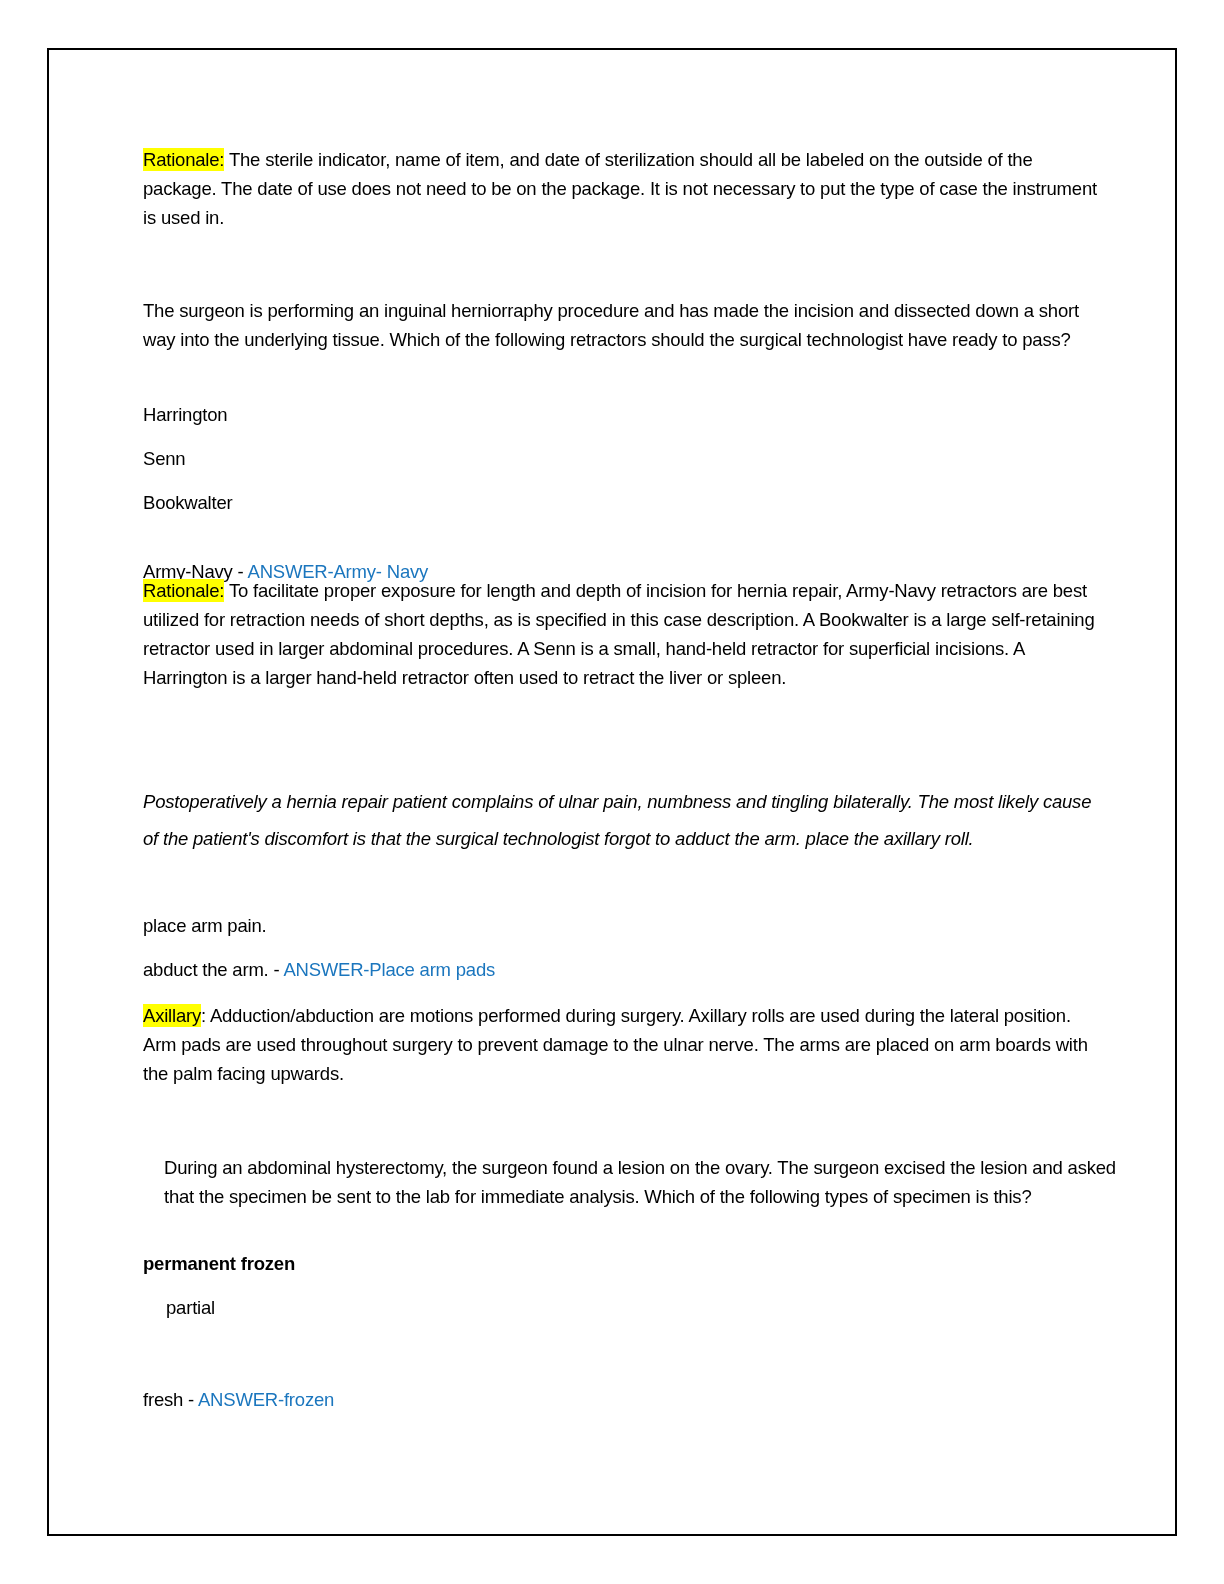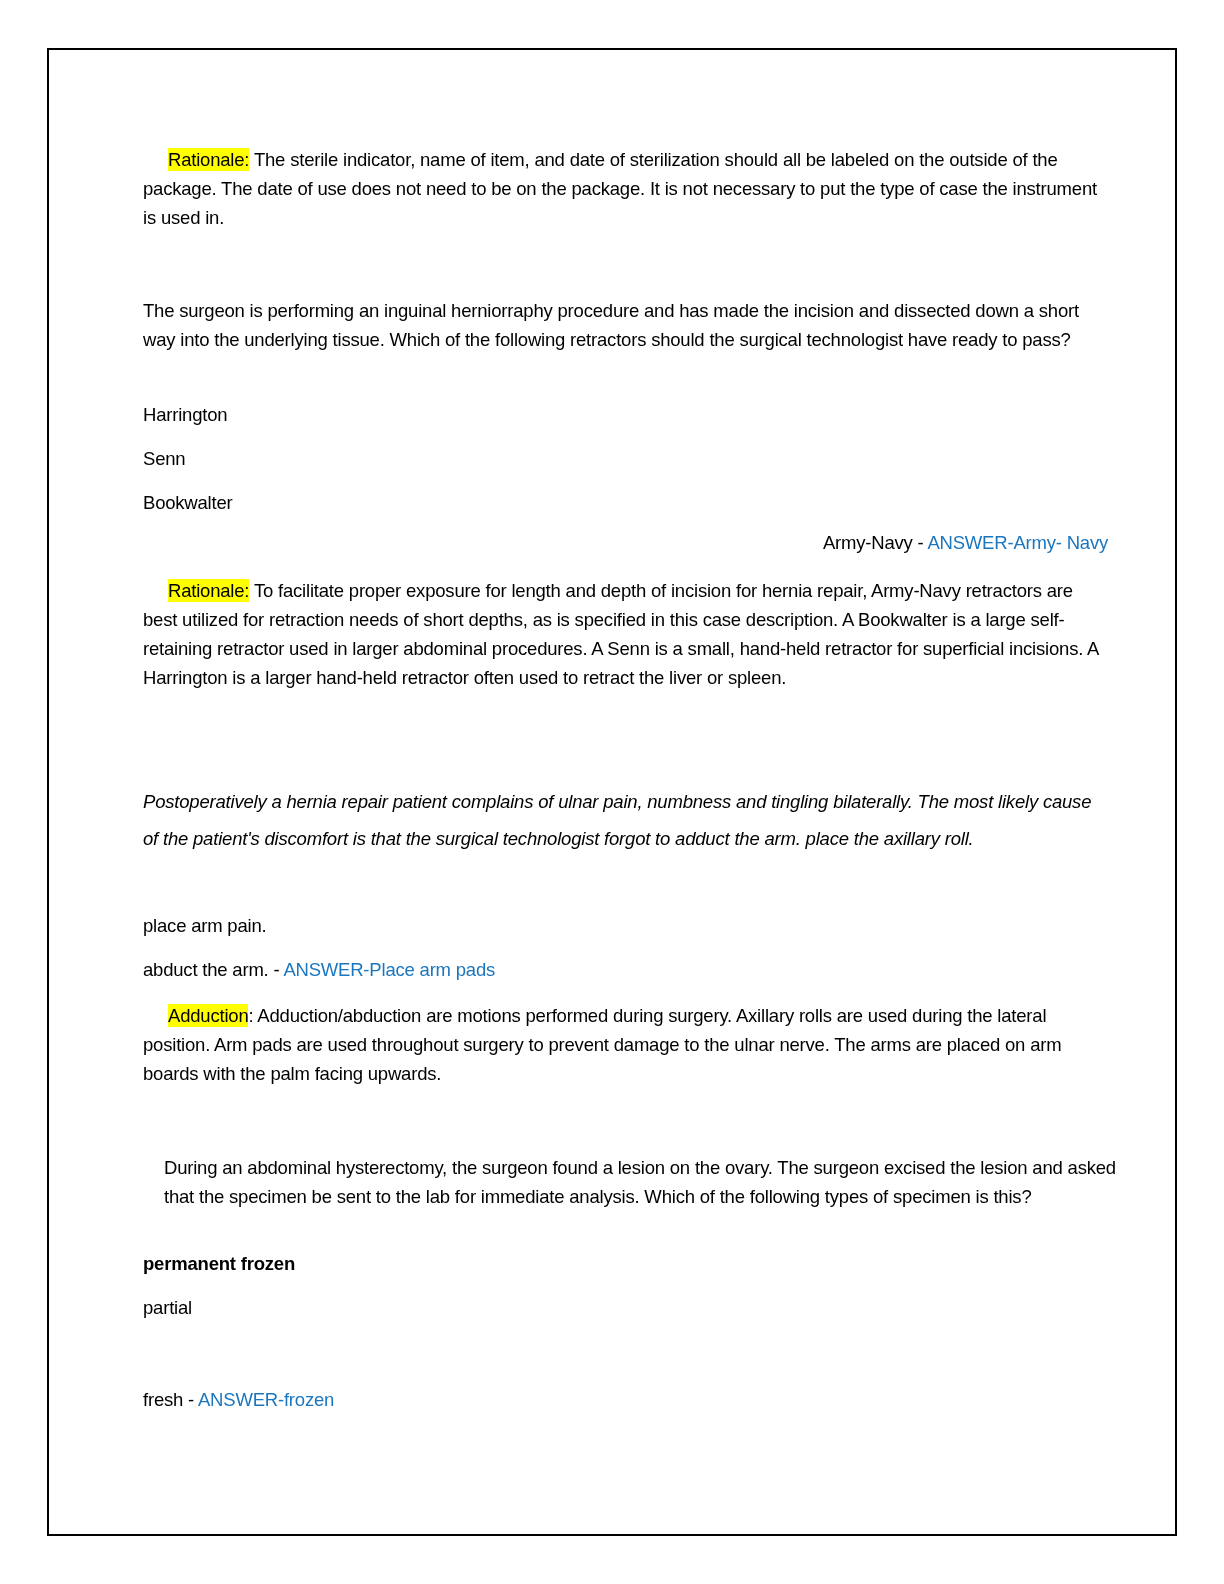--- a/index.html
+++ b/index.html
@@ -44,38 +44,37 @@
   .content p {
     position: absolute;
     left: 0;
     width: 100%;
   }
   p.wide { line-height: 37px; font-style: italic; }
   .hl {
     background: var(--highlight-yellow);
     color: var(--ink);
     padding: 1px 0;
-    margin-left: 25px;
   }
   .ans { color: var(--answer-blue); }
   
   .b0  { top: 145px; }
   .b1  { top: 296px; }
   .b2  { top: 400px; }
   .b3  { top: 444px; }
   .b4  { top: 488px; }
-  .b5  { top: 528px; text-align: right; }
+  .b5  { top: 557px; }
   .b6  { top: 576px; }
   .b7  { top: 783px; }
   .b8  { top: 911px; }
   .b9  { top: 955px; }
   .b10 { top: 1001px; }
   .b11 { top: 1153px; margin-left: 21px; }
   .b12 { top: 1249px; font-weight: bold; }
-  .b13 { top: 1293px; }
+  .b13 { top: 1293px; margin-left: 23px; }
   .b14 { top: 1337px; margin-top: 48px; }
 </style>
 </head>
 <body>
 
 <div class="page">
   <div class="frame"></div>
 
   <div class="content">
 
@@ -92,21 +91,21 @@
     <p class="b5"><span>Army-Navy - </span><span class="ans">ANSWER-Army- Navy</span></p>
 
     <p class="b6"><span class="hl">Rationale:</span><span> To facilitate proper exposure for length and depth of incision for hernia repair, Army-Navy retractors are best utilized for retraction needs of short depths, as is specified in this case description. A Bookwalter is a large self-retaining retractor used in larger abdominal procedures. A Senn is a small, hand-held retractor for superficial incisions. A Harrington is a larger hand-held retractor often used to retract the liver or spleen.</span></p>
 
     <p class="b7 wide">Postoperatively a hernia repair patient complains of ulnar pain, numbness and tingling bilaterally. The most likely cause of the patient's discomfort is that the surgical technologist forgot to adduct the arm. place the axillary roll.</p>
 
     <p class="b8">place arm pain.</p>
 
     <p class="b9"><span>abduct the arm. - </span><span class="ans">ANSWER-Place arm pads</span></p>
 
-    <p class="b10"><span class="hl">Adduction</span><span>: Adduction/abduction are motions performed during surgery. Axillary rolls are used during the lateral position. Arm pads are used throughout surgery to prevent damage to the ulnar nerve. The arms are placed on arm boards with the palm facing upwards.</span></p>
+    <p class="b10"><span class="hl">Axillary</span><span>: Adduction/abduction are motions performed during surgery. Axillary rolls are used during the lateral position. Arm pads are used throughout surgery to prevent damage to the ulnar nerve. The arms are placed on arm boards with the palm facing upwards.</span></p>
 
     <p class="b11">During an abdominal hysterectomy, the surgeon found a lesion on the ovary. The surgeon excised the lesion and asked that the specimen be sent to the lab for immediate analysis. Which of the following types of specimen is this?</p>
 
     <p class="b12">permanent frozen</p>
 
     <p class="b13">partial</p>
 
     <p class="b14"><span>fresh - </span><span class="ans">ANSWER-frozen</span></p>
 
   </div>

